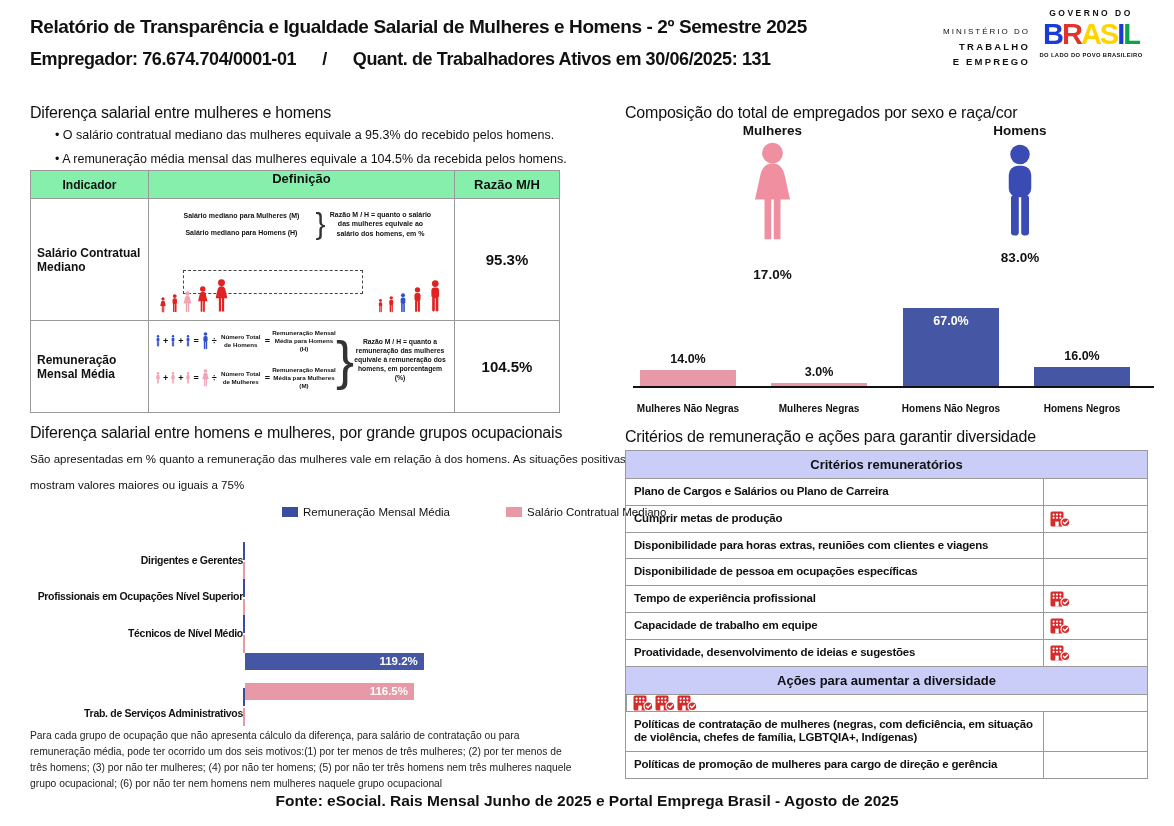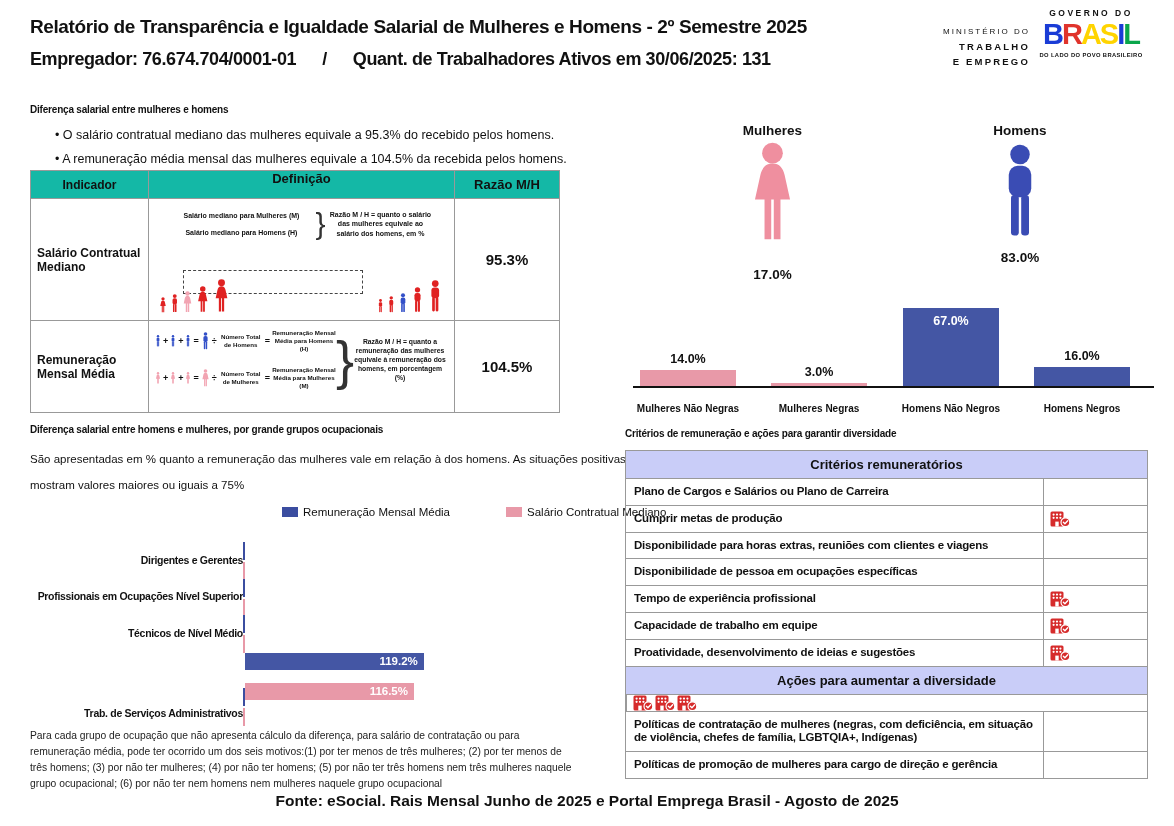--- a/index.html
+++ b/index.html
@@ -14,28 +14,28 @@
   .ministry .m2 { font-size:9.5px; letter-spacing:2.2px; font-weight:bold; }
   .govlogo { position:absolute; left:1032px; top:8px; width:118px; text-align:center; }
   .govlogo .g-top { font-size:8.5px; font-weight:bold; letter-spacing:2.5px; }
   .brasil { display:flex; justify-content:center; font-size:29px; font-weight:bold; letter-spacing:-2px; line-height:32px; }
   .brasil span:nth-child(1){color:#1a3cd6;} .brasil span:nth-child(2){color:#e0342c;}
   .brasil span:nth-child(3){color:#ffd400;} .brasil span:nth-child(4){color:#ffd400;}
   .brasil span:nth-child(5){color:#1a3cd6;} .brasil span:nth-child(6){color:#0aa64b;}
   .govlogo .g-tag { font-size:5.8px; font-weight:bold; letter-spacing:0.4px; margin-top:2px; }
 
   
-  .sec-title { position:absolute; font-size:10px; font-weight:bold; letter-spacing:-0.2px; }
+  .sec-title { position:absolute; font-size:16px; font-weight:normal; letter-spacing:-0.2px; }
   .bullet { position:absolute; left:55px; font-size:12.5px; }
   .small-note { position:absolute; font-size:11.5px; }
 
   
   .ind-table { position:absolute; left:30px; top:170px; width:530px; border-collapse:collapse; }
   .ind-table th, .ind-table td { border:1px solid #999; }
-  .ind-table th { background:#14b8a6; font-size:13px; font-weight:bold; height:28px; text-align:center; }
+  .ind-table th { background:#86efac; font-size:13px; font-weight:bold; height:28px; text-align:center; }
   .ind-table .c-ind { width:130px; font-size:12px; font-weight:bold; padding:4px 6px; vertical-align:middle; }
   .ind-table .c-def { width:270px; position:relative; padding:0; vertical-align:top; }
   .ind-table .c-ratio { width:130px; font-size:15px; font-weight:bold; text-align:center; vertical-align:middle; }
   .r1 { height:122px; } .r2 { height:92px; }
 
   
   .d1-top { display:flex; align-items:center; justify-content:center; gap:4px; padding-top:8px; }
   .d1-lines { width:140px; font-size:7px; font-weight:bold; text-align:center; }
   .d1-lines div { line-height:17px; }
   .d1-brace { font-size:30px; font-weight:400; color:#333; line-height:30px; }
@@ -248,20 +248,21 @@
             <div class="d2-brace">}</div>
             <div class="d2-note">Razão M / H = quanto a remuneração das mulheres equivale à remuneração dos homens, em porcentagem (%)</div>
           </div>
         </div>
       </td>
       <td class="c-ratio">104.5%</td>
     </tr>
   </tbody>
     </table>
 
+  <div class="sec-title" style="left:625px; top:104px;">Composição do total de empregados por sexo e raça/cor</div>
   <div class="comp-label" style="left:700px; top:123px; width:145px;">Mulheres</div>
   <div class="comp-label" style="left:955px; top:123px; width:130px;">Homens</div>
   <svg class="pf big-icon" style="left:747px; top:142px; color:#ef8f9f;" width="51" height="102">
       <use href="#sym-female"></use>
     </svg>
   <svg class="pf big-icon" style="left:996px; top:142px; color:#3a4cb4;" width="48" height="100">
       <use href="#sym-male"></use>
     </svg>
   <div class="comp-label" style="left:700px; top:250px; width:145px;margin-top:17px;">17.0%</div>
   <div class="comp-label" style="left:955px; top:250px; width:130px;">83.0%</div>

